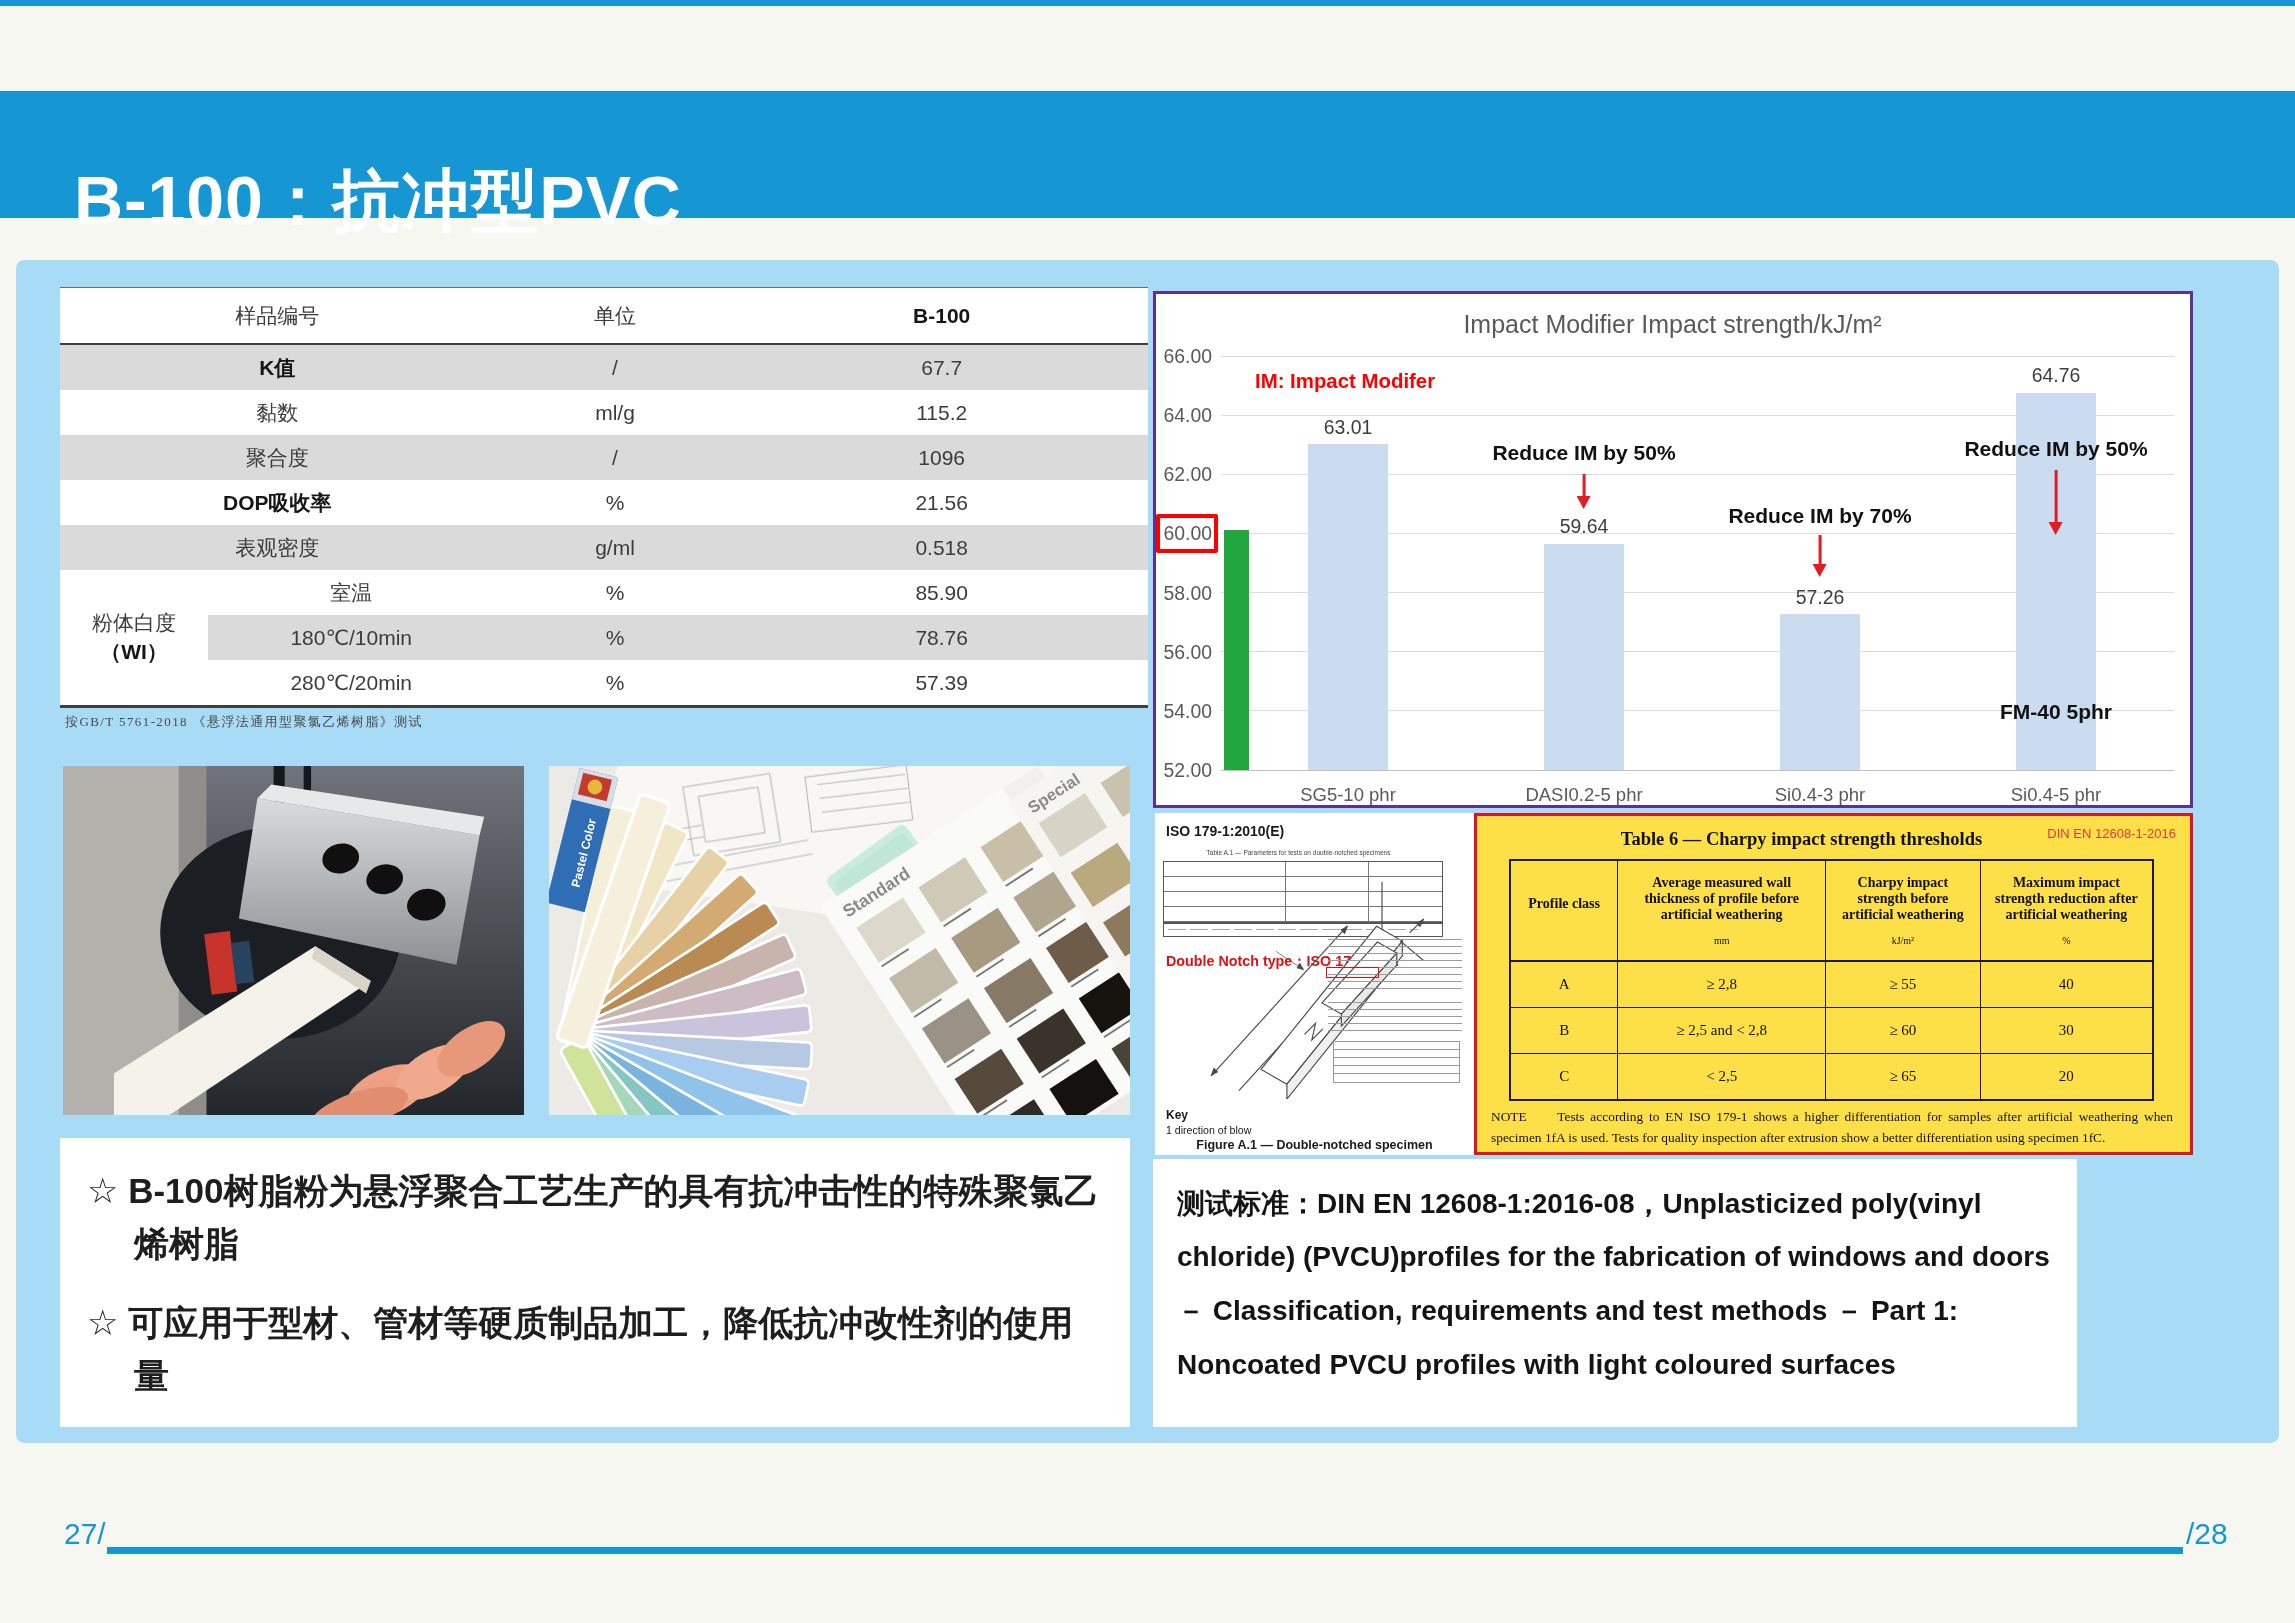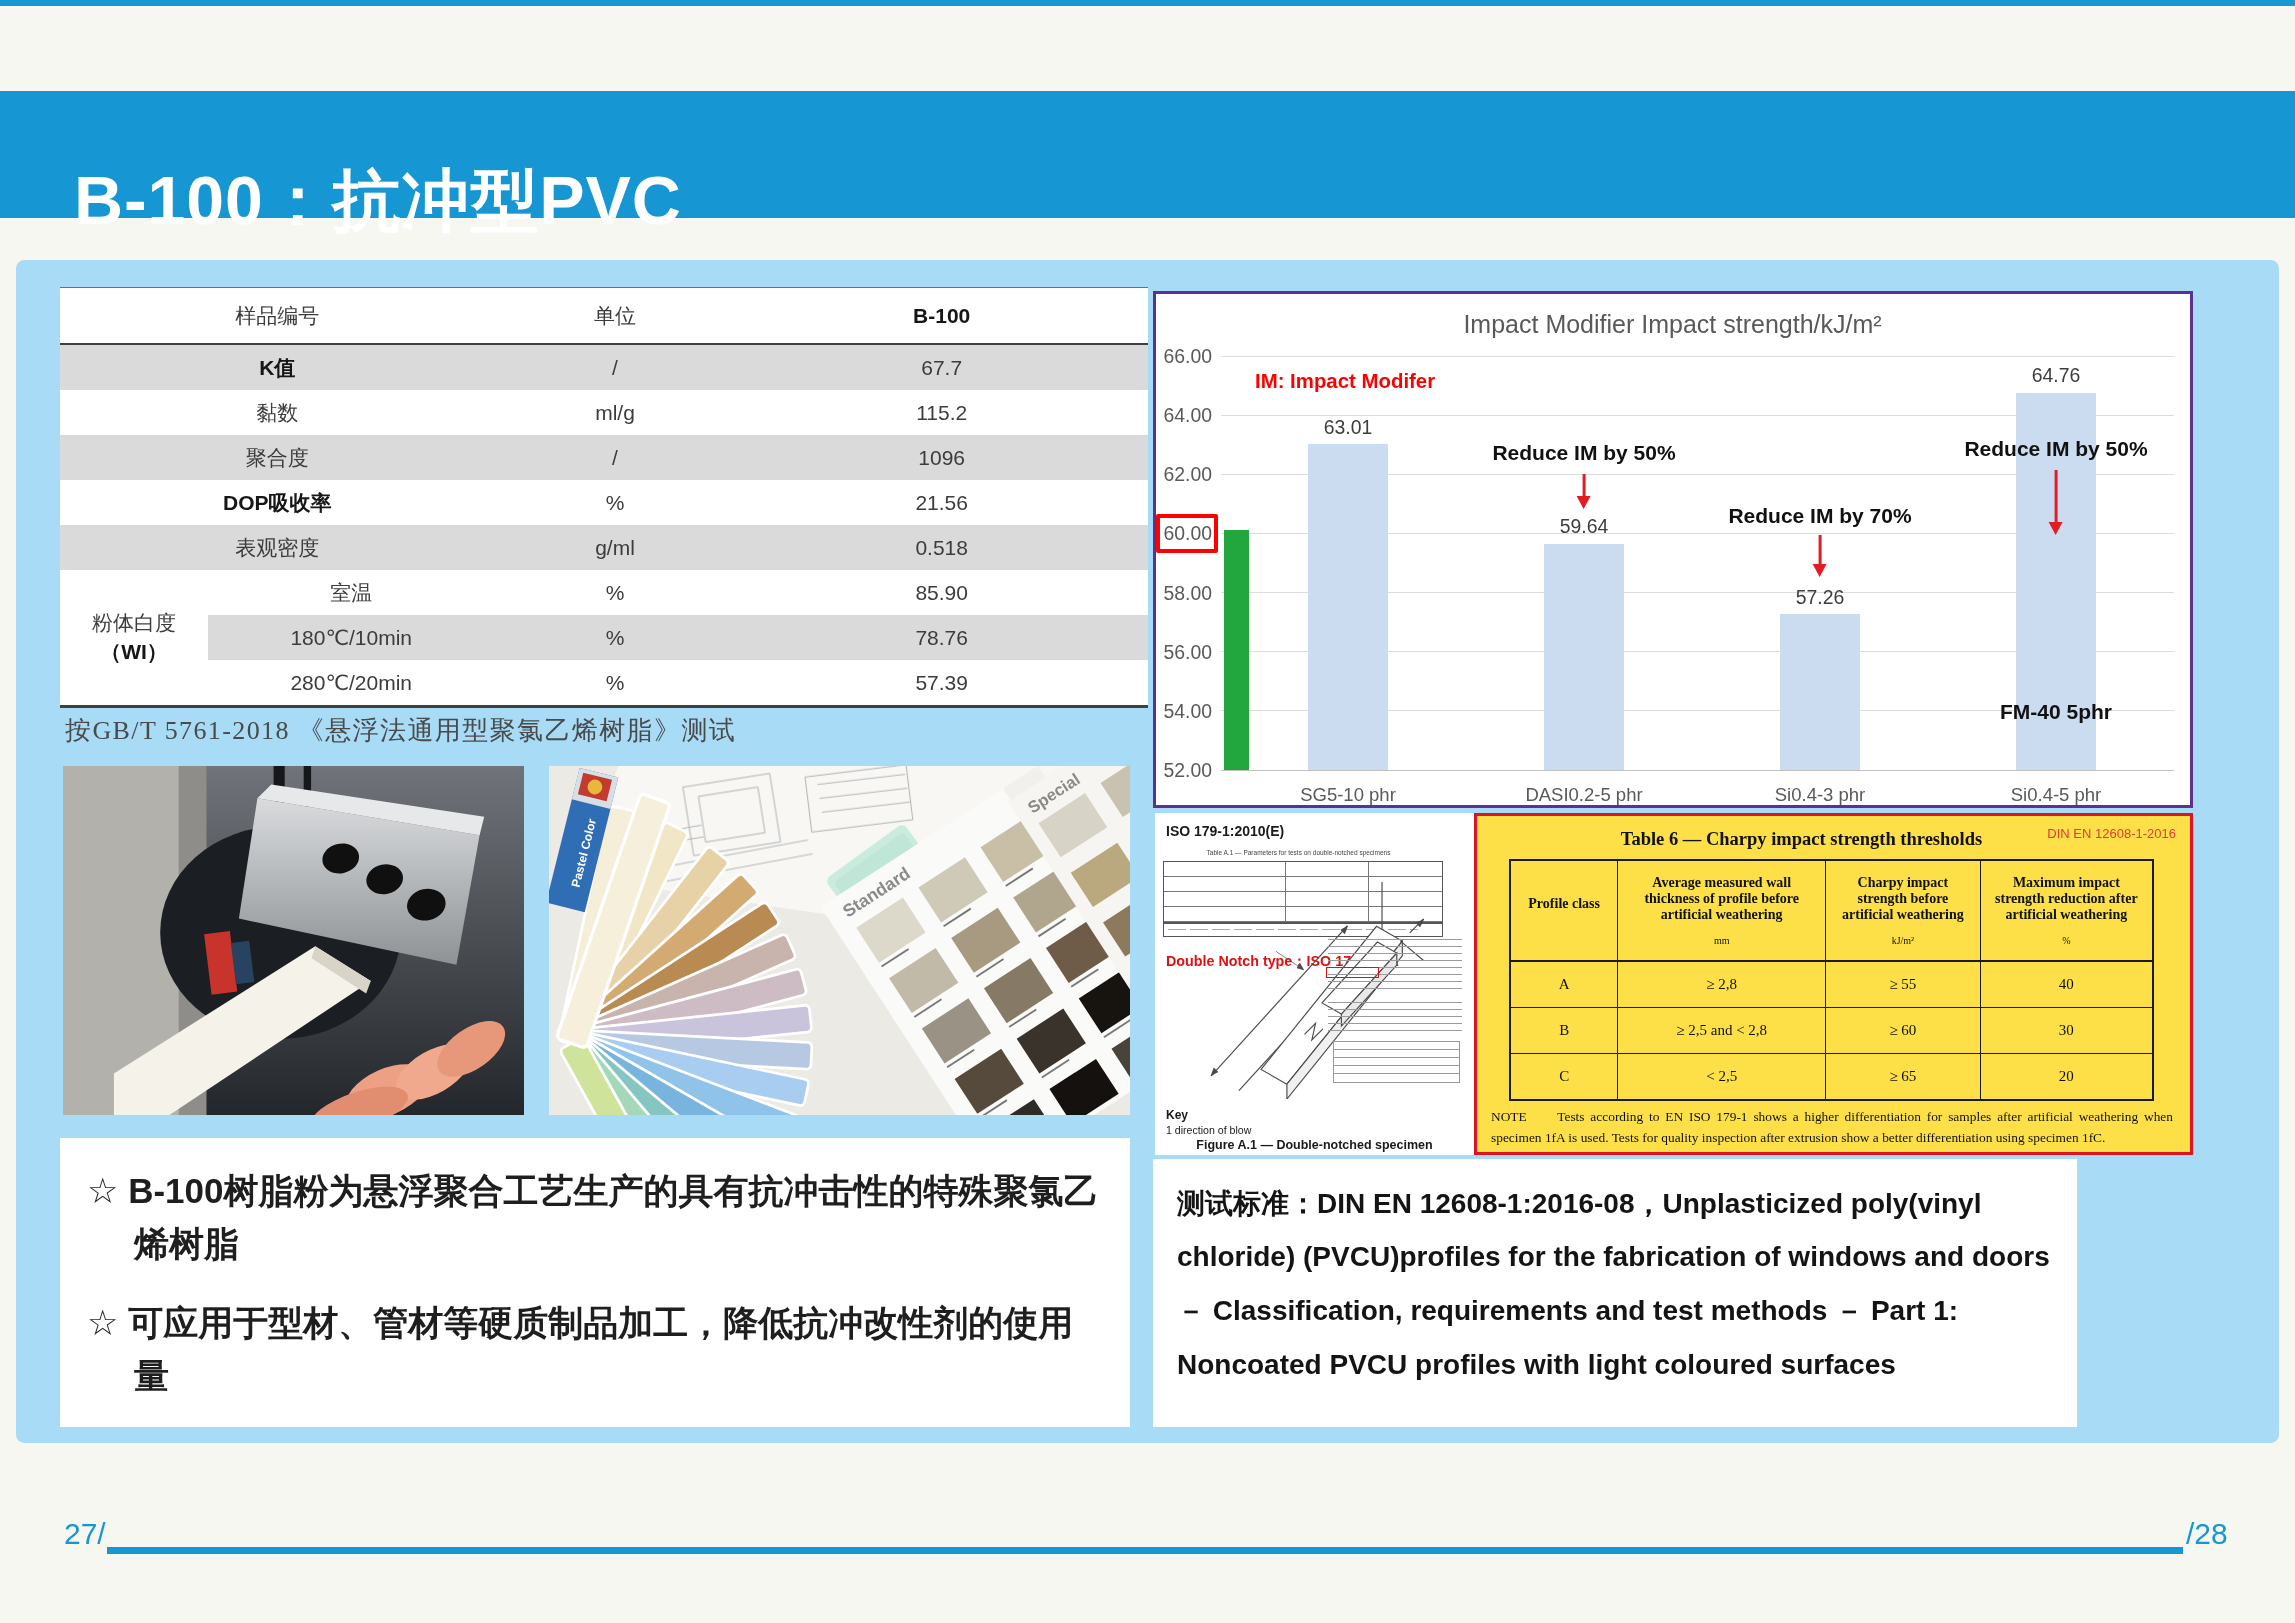--- a/index.html
+++ b/index.html
@@ -27,21 +27,21 @@
   .st-bold{font-weight:700;color:#161616;}
   .shade{background:#DADADA;}
   .shade-part{background:linear-gradient(90deg,#FFFFFF 148px,#DADADA 148px);}
   .group-wrap{position:relative;}
   .group-label{position:absolute;left:0;top:0;bottom:0;width:148px;background:#FFFFFF;display:flex;
                flex-direction:column;justify-content:center;text-align:center;line-height:1.35;}
   .st-sub1{width:148px;}
   .st-sub2{width:287px;text-align:center;}
 
   .gb-note{left:65px;top:713px;font-family:"Liberation Serif","DejaVu Serif",serif;
-           font-size:26px;color:#4A4A4A;letter-spacing:1.4px;}
+           font-size:13px;color:#4A4A4A;letter-spacing:1.4px;}
 
   
   .photo{overflow:hidden;}
   .photo svg{display:block;}
 
   
   .bullets-panel{left:60px;top:1138px;width:1070px;height:289px;background:#FFFFFF;box-sizing:border-box;
                  padding:27px 27px 4px 27px;}
   .bullet{font-size:35px;line-height:1.5;margin:0 0 27px 0;padding-left:47px;text-indent:-47px;
           font-weight:600;color:#1E1E1E;}

